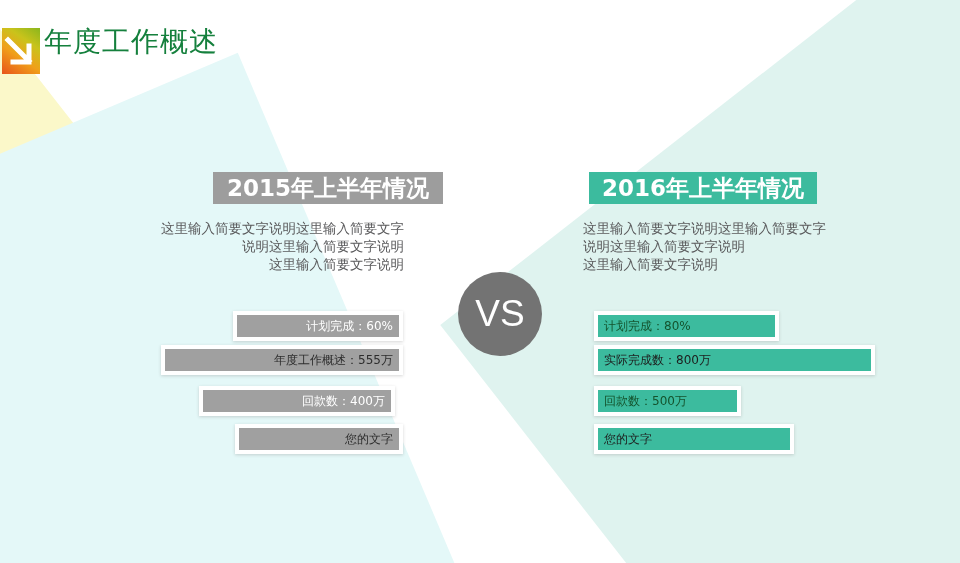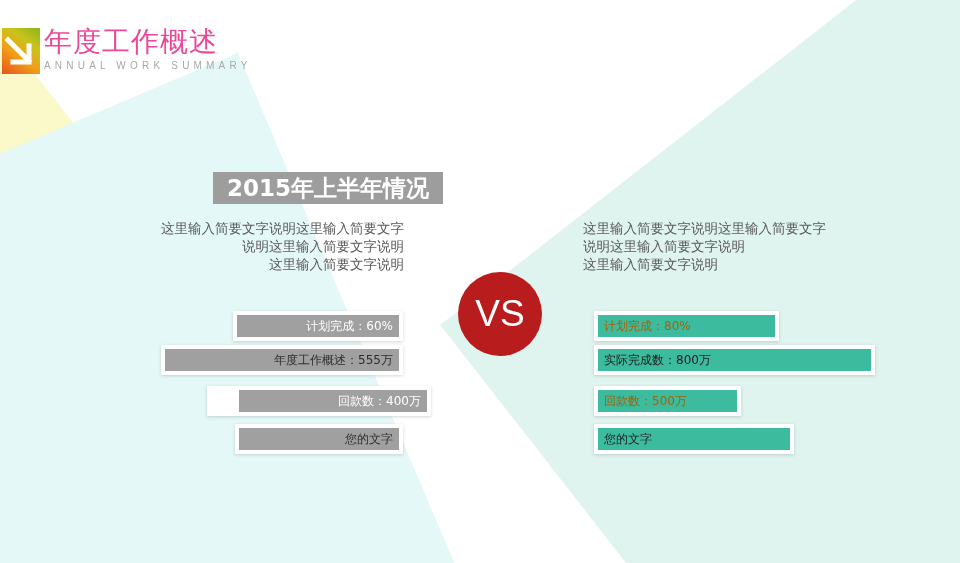--- a/index.html
+++ b/index.html
@@ -101,21 +101,21 @@
     height: 46px;
   }
   .title-block {
     position: absolute;
     left: 44px;
     top: 26px;
   }
   .title-cn {
     font-size: 28px;
     line-height: 32px;
-    color: #ec4899;
+    color: #15803d;
     letter-spacing: 1px;
     font-family: "DejaVu Sans", "Liberation Sans", sans-serif;
     white-space: nowrap;
   }
   .title-en {
     margin-top: 2px;
     font-size: 10px;
     line-height: 12px;
     color: #a8a8a8;
     letter-spacing: 4.2px;
@@ -175,21 +175,21 @@
   }
 
   
   .vs-badge {
     position: absolute;
     left: 458px;
     top: 272px;
     width: 84px;
     height: 84px;
     border-radius: 50%;
-    background: #b91c1c;
+    background: #737373;
     z-index: 14;
   }
   .vs-badge span {
     display: block;
     width: 100%;
     line-height: 84px;
     text-align: center;
     color: #ffffff;
     font-size: 37px;
     font-weight: 500;
@@ -247,21 +247,21 @@
     color: #2d2d2d;
   }
 
   
   .side-right .bar-fill {
     left: 4px;
     background: #3cbb9e;
   }
   .side-right .bar-label {
     left: 10px;
-    color: #a16207;
+    color: #14532d;
   }
   .side-right .bar-label.dark {
     color: #1d1d1d;
   }
 </style>
 </head>
 <body>
 
 <div id="slide">
 
@@ -274,54 +274,54 @@
   </div>
 
   <div class="header">
     <div class="logo-mark">
       <svg class="logo-arrow" viewBox="0 0 38 46" xmlns="http://www.w3.org/2000/svg" aria-hidden="true">
         <path d="M6 12 L27 33 M27 18 L27 34 L11 34" stroke="#ffffff" stroke-width="5" fill="none" stroke-linecap="square" stroke-linejoin="miter"></path>
       </svg>
     </div>
     <div class="title-block">
       <div class="title-cn">年度工作概述</div>
-      <div class="title-en">ANNUAL  WORK  SUMMARY</div>
     </div>
   </div>
 
   <div class="content">
 
     <div class="panel-title left">2015年上半年情况</div>
     <div class="panel-desc left">
       <div>这里输入简要文字说明这里输入简要文字</div>
       <div>说明这里输入简要文字说明</div>
       <div>这里输入简要文字说明</div>
     </div>
 
+    <div class="panel-title right">2016年上半年情况</div>
     <div class="panel-desc right">
       <div>这里输入简要文字说明这里输入简要文字</div>
       <div>说明这里输入简要文字说明</div>
       <div>这里输入简要文字说明</div>
     </div>
 
     <div class="bars">
 
       <div class="bar-wrap side-left" style="left:233px; top:311px; width:170px;">
         <div class="bar-frame"></div>
         <div class="bar-fill" style="width:162px;"></div>
         <div class="bar-label">计划完成：60%</div>
       </div>
 
       <div class="bar-wrap side-left" style="left:161px; top:345px; width:242px;">
         <div class="bar-frame"></div>
         <div class="bar-fill" style="width:234px;"></div>
         <div class="bar-label dark">年度工作概述：555万</div>
       </div>
 
-      <div class="bar-wrap side-left" style="left:207px; top:386px; width:196px;padding-left:28px;">
+      <div class="bar-wrap side-left" style="left:199px; top:386px; width:196px;">
         <div class="bar-frame"></div>
         <div class="bar-fill" style="width:188px;"></div>
         <div class="bar-label">回款数：400万</div>
       </div>
 
       <div class="bar-wrap side-left" style="left:235px; top:424px; width:168px;">
         <div class="bar-frame"></div>
         <div class="bar-fill" style="width:160px;"></div>
         <div class="bar-label dark">您的文字</div>
       </div>

